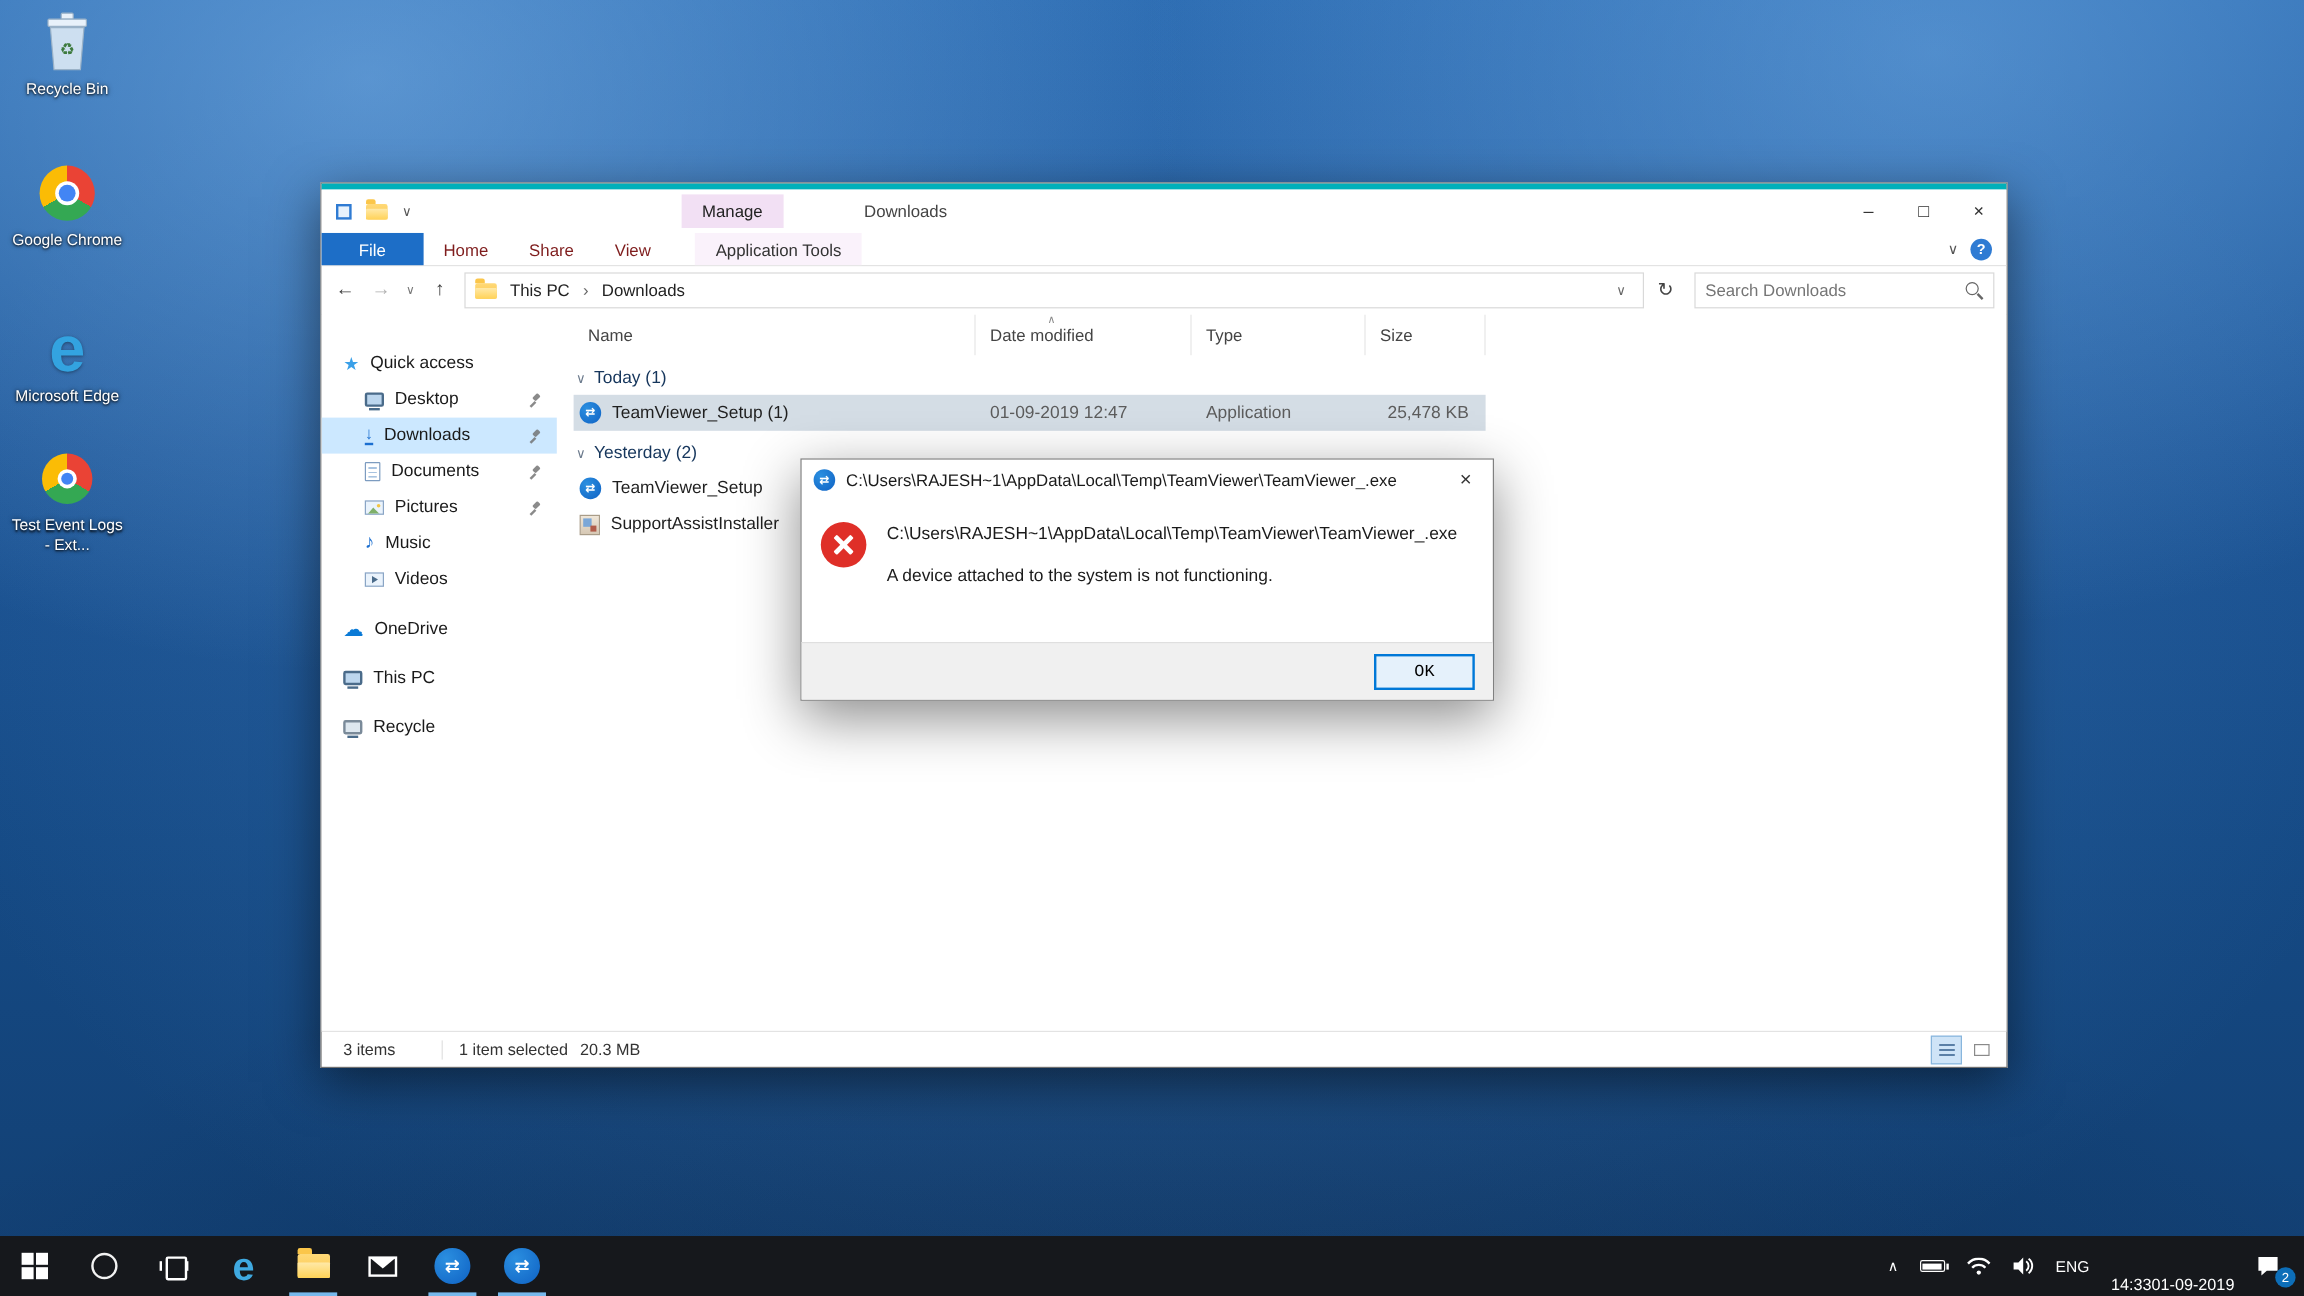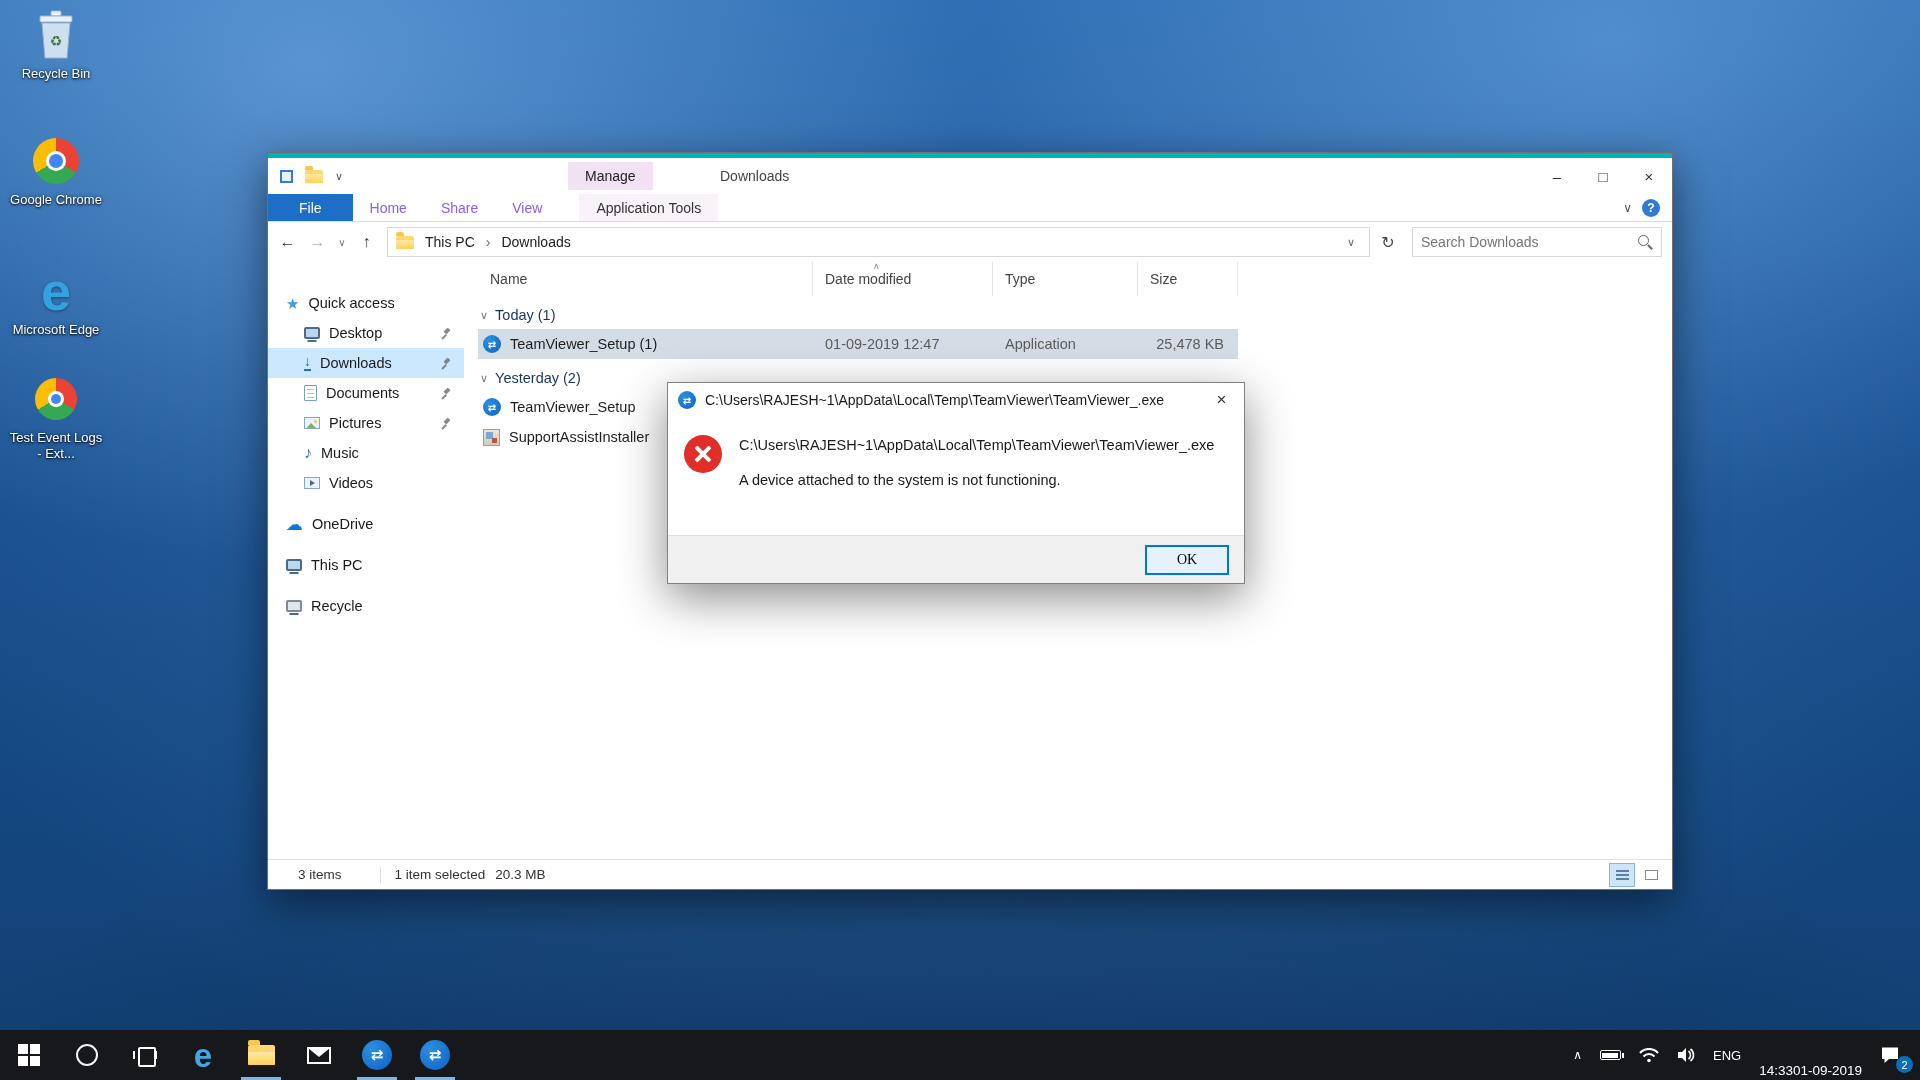--- a/index.html
+++ b/index.html
@@ -47,21 +47,21 @@
   .icon-folder::before { content: ""; position: absolute; top: -4px; left: 0; width: 8px; height: 4px; background: #fbc64a; border-radius: 2px 2px 0 0; }
   .icon-folder::after { content: ""; position: absolute; left: 0; bottom: 0; width: 100%; height: 64%; background: linear-gradient(#ffe9a8, #ffd257); border-radius: 1px; }
   .qat-chevron { font-size: 11px; color: #555; }
   .manage-label { position: absolute; left: 300px; top: 4px; height: 28px; padding: 0 17px;
     background: #f2e0f4; color: #222; display: flex; align-items: center; font-size: 14px; }
   .win-title { position: absolute; left: 452px; top: 0; height: 36px; display: flex; align-items: center; font-size: 14px; color: #444; }
   .win-controls { position: absolute; right: 0; top: 0; display: flex; }
   .win-btn { width: 46px; height: 36px; display: flex; align-items: center; justify-content: center; font-size: 15px; color: #333; }
 
   .tabrow { height: 28px; display: flex; align-items: stretch; border-bottom: 1px solid #dcdcdc; background: #fff; font-size: 14px; flex: 0 0 auto; }
-  .tab { display: flex; align-items: center; padding: 0 17px; color: #8b5cf6; }
+  .tab { display: flex; align-items: center; padding: 0 17px; color: #7f1d1d; }
   .tab.file { background: #1d6ec7; color: #fff; padding: 0 31px; }
   .tab.apptools { background: #faf2fb; color: #333; margin-left: 20px; }
   .ribbon-expand { margin-left: auto; align-self: center; color: #555; font-size: 12px; padding: 0 10px; }
   .help-icon { align-self: center; width: 18px; height: 18px; border-radius: 50%; background: #2f7bd3; color: #fff;
     font-size: 12px; font-weight: bold; display: flex; align-items: center; justify-content: center; margin-right: 12px; }
 
   .addressrow { height: 40px; display: flex; align-items: center; padding: 0 10px 0 6px; gap: 3px; background: #fff; flex: 0 0 auto; }
   .nav-btn { width: 27px; height: 28px; display: flex; align-items: center; justify-content: center; font-size: 16px; color: #3b3b3b; }
   .nav-btn.disabled { color: #b0b0b0; }
   .nav-btn.small { width: 16px; font-size: 10px; color: #777; }
@@ -119,21 +119,21 @@
   .fcell-size { color: #5c5c5c; text-align: right; padding-right: 14px; }
   .icon-tv { border-radius: 50%; background: radial-gradient(circle at 32% 30%, #2b8fe0, #0f62c4); color: #fff;
     display: flex; align-items: center; justify-content: center; font-weight: bold; flex: 0 0 auto; }
   .icon-tv.sm { width: 18px; height: 18px; font-size: 10px; }
   .icon-tv.lg { width: 30px; height: 30px; font-size: 15px; }
   .icon-installer { width: 17px; height: 17px; background: linear-gradient(#efe6d8, #d6c8b4); border: 1px solid #a99c88; position: relative; flex: 0 0 auto; }
   .icon-installer::before { content: ""; position: absolute; left: 2px; top: 2px; width: 7px; height: 7px; background: #7ba7d7; }
   .icon-installer::after { content: ""; position: absolute; right: 2px; bottom: 2px; width: 5px; height: 5px; background: #b05c4a; }
 
   
-  .statusbar { height: 30px; border-top: 1px solid #e3e3e3; display: flex; align-items: center; font-size: 13.5px; color: #333; padding-left: 30px; flex: 0 0 auto; }
+  .statusbar { height: 30px; border-top: 1px solid #e3e3e3; display: flex; align-items: center; font-size: 13.5px; color: #333; padding-left: 18px; flex: 0 0 auto; }
   .status-sep { margin-left: 38px; padding-left: 14px; border-left: 1px solid #e0e0e0; height: 16px; display: flex; align-items: center; gap: 10px; }
   .view-toggles { margin-left: auto; margin-right: 8px; display: flex; gap: 3px; }
   .vt { width: 26px; height: 24px; display: flex; align-items: center; justify-content: center; border: 1px solid transparent; }
   .vt.active { background: #cfe4f7; border-color: #88b6dd; }
   .vt-lines { width: 13px; height: 10px; background: repeating-linear-gradient(to bottom, #5a7fa6 0 2px, transparent 2px 4px); }
   .vt-box { width: 13px; height: 10px; border: 1.6px solid #8a8a8a; background: #fff; }
 
   
   .dialog { position: absolute; left: 667px; top: 382px; width: 578px; height: 202px; background: #fff;
     border: 1px solid #808080; box-shadow: 0 14px 44px rgba(0,0,0,.45); display: flex; flex-direction: column; z-index: 60; }
@@ -141,21 +141,21 @@
   .dlg-title { flex: 1; white-space: nowrap; overflow: hidden; }
   .dlg-close { width: 45px; height: 34px; display: flex; align-items: center; justify-content: center; font-size: 17px; color: #333; }
   .dlg-body { flex: 1; display: flex; padding: 10px 18px 0 16px; gap: 17px; }
   .error-icon { width: 38px; height: 38px; border-radius: 50%; background: #df2f28; position: relative; margin-top: 8px; flex: 0 0 auto; }
   .error-icon::before, .error-icon::after { content: ""; position: absolute; left: 50%; top: 50%; width: 20px; height: 4px; background: #fff; border-radius: 1px; }
   .error-icon::before { transform: translate(-50%,-50%) rotate(45deg); }
   .error-icon::after  { transform: translate(-50%,-50%) rotate(-45deg); }
   .dlg-texts { font-size: 14.5px; color: #1a1a1a; padding-top: 10px; }
   .dlg-path { margin-bottom: 19px; white-space: nowrap; }
   .dlg-footer { height: 48px; background: #f0f0f0; border-top: 1px solid #dfdfdf; display: flex; align-items: center; justify-content: flex-end; padding-right: 15px; flex: 0 0 auto; }
-  .ok-btn { width: 84px; height: 30px; background: #e5f1fb; border: 2px solid #0078d7; font-size: 14px; color: #000; font-family: Liberation Serif, serif; }
+  .ok-btn { width: 84px; height: 30px; background: #e5f1fb; border: 2px solid #0078d7; font-size: 14px; color: #000; font-family: Liberation Mono, monospace; }
 
   
   .taskbar { position: absolute; left: 0; bottom: 0; width: 1920px; height: 50px; background: #16181c; display: flex; align-items: stretch; z-index: 90; }
   .start-btn { width: 58px; display: flex; align-items: center; justify-content: center; }
   .win-logo { display: grid; grid-template-columns: 10px 10px; grid-template-rows: 10px 10px; gap: 2px; }
   .win-logo span { background: #fff; }
   .tb-search { width: 424px; background: #fff; border: 1px solid #6b6b6b; display: flex; align-items: center; gap: 11px; padding: 0 13px; }
   .tb-search .icon-search { width: 17px; height: 17px; }
   .tb-search .icon-search::before { width: 11px; height: 11px; border-color: #3a3a3a; }
   .tb-search .icon-search::after { left: 11.5px; top: 11.5px; background: #3a3a3a; width: 6px; }

